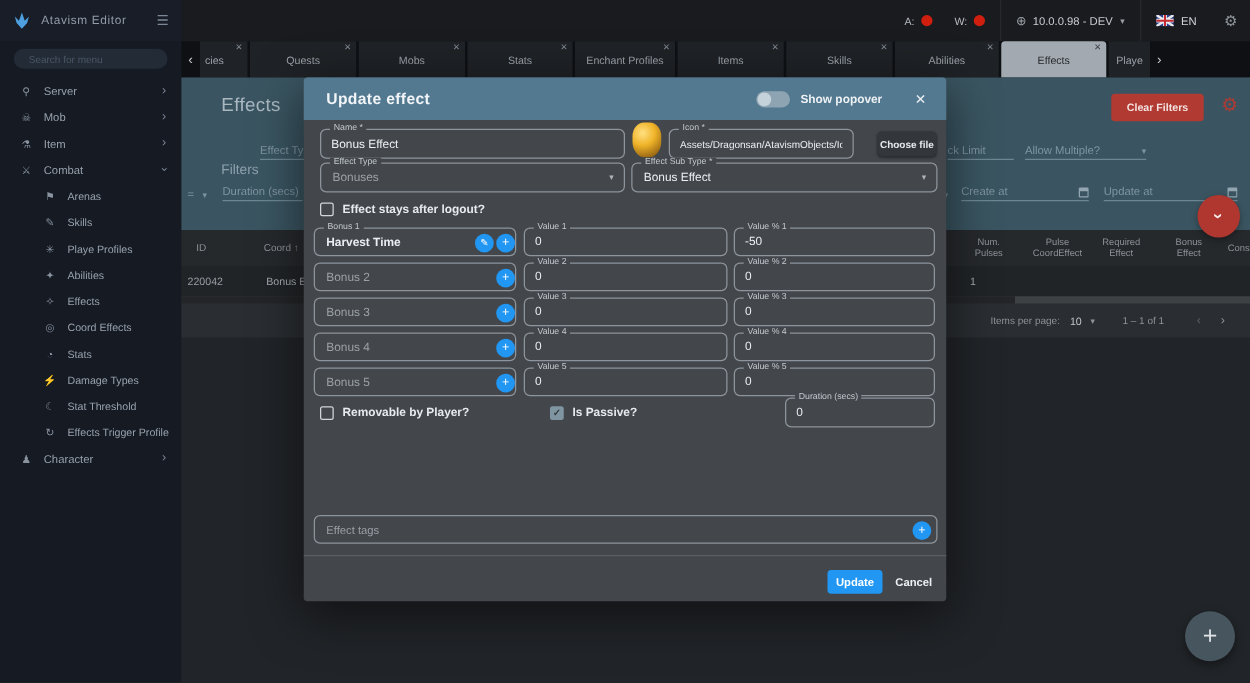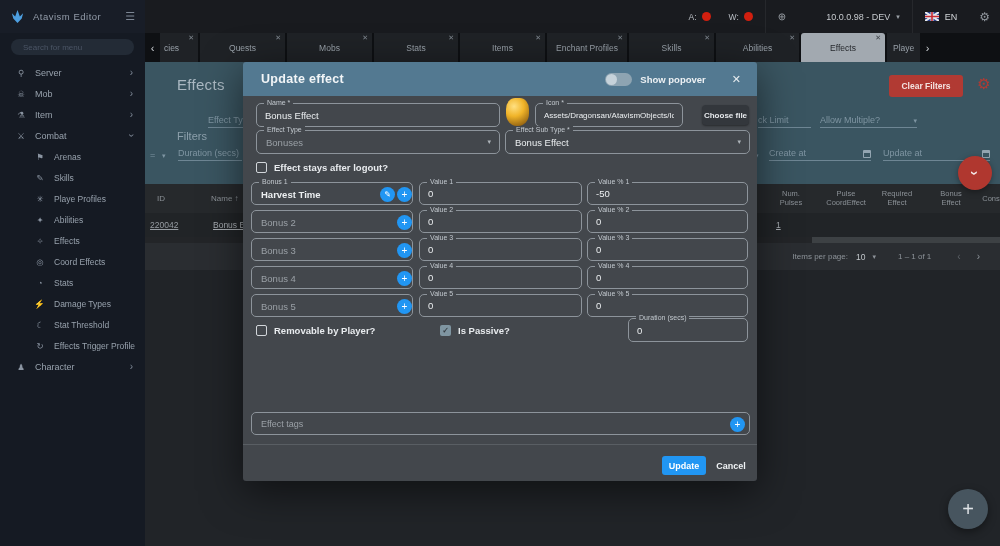--- a/index.html
+++ b/index.html
@@ -27,21 +27,21 @@
   .sb-chev { margin-left:auto; padding-right:12px; font-size:10px; color:#7d8795; }
   .sb-chev.open { transform:rotate(90deg); padding-right:0; margin-right:12px; }
 
   
   .topbar { position:absolute; left:145px; top:0; width:855px; height:33px; background:#191b1f;
     display:flex; align-items:center; justify-content:flex-end; }
   .tb-item { display:flex; align-items:center; color:#b9bec4; font-size:8.5px; }
   .tb-dot { width:9px; height:9px; border-radius:50%; background:#d11f0f; margin-left:5px; }
   .tb-sep { width:1px; height:33px; background:#26282c; margin:0 12px; }
   .tb-globe { color:#9aa0a6; font-size:10px; margin-right:5px; }
-  .tb-server { color:#c6cace; font-size:9px;margin-left:35px; }
+  .tb-server { color:#c6cace; font-size:9px; }
   .tb-caret { color:#9aa0a6; font-size:7px; margin-left:6px; }
   .tb-flag { width:14px; height:9px; margin-right:6px; }
   .tb-lang { color:#d3d6da; font-size:9px; }
   .tb-gear { color:#8f959c; font-size:12px; margin:0 10px 0 22px; }
 
   
   .tabbar { position:absolute; left:145px; top:33px; width:855px; height:29px; background:#0e1013;
     display:flex; align-items:stretch; }
   .tab-scroll { width:15px; display:flex; align-items:center; justify-content:center;
     color:#cfd3d7; font-size:11px; cursor:pointer; }
@@ -66,21 +66,21 @@
   .ffield .fcaret { margin-left:auto; font-size:7px; }
   .cal { width:8px; height:8px; border:1px solid #93a5b1; border-top:3px solid #93a5b1;
     border-radius:1px; margin-left:auto; flex:0 0 auto; }
   .floose { position:absolute; font-size:9px; color:#7f95a2; }
 
   
   .thead { position:absolute; left:145px; top:184px; width:855px; height:29px; background:#26292c; }
   .th { position:absolute; color:#8b9197; font-size:7.5px; line-height:9px; text-align:center; top:5px; }
   .th.single { top:10px; font-size:8px; text-align:left; }
   .trow { position:absolute; left:145px; top:213px; width:855px; height:24px; background:#212427; }
-  .td { position:absolute; top:7px; font-size:8.5px; color:#a7acb1;text-decoration:underline; }
+  .td { position:absolute; top:7px; font-size:8.5px; color:#a7acb1; }
   .hscroll { position:absolute; left:145px; top:237px; width:855px; height:6px; background:#3d4144; }
   .hthumb { position:absolute; left:0; top:0; width:667px; height:6px; background:#232528; }
   .pager { position:absolute; left:145px; top:243px; width:855px; height:27px; background:#2a2d31;
     display:flex; align-items:center; justify-content:flex-end; padding-right:12px; }
   .pager .plabel { color:#8d9399; font-size:8px; }
   .pager .pval { color:#c2c7cb; font-size:8.5px; margin-left:8px; }
   .pager .pcaret { color:#8d9399; font-size:7px; margin:0 22px 0 7px; }
   .pager .prange { color:#8d9399; font-size:8px; margin-right:18px; }
   .pager .parrow { font-size:10px; margin:0 8px; cursor:pointer; }
   .pager .prev { color:#5c6268; } .pager .pnext { color:#8d9399; }
@@ -267,26 +267,26 @@
       <span class="tab-x">✕</span>
     </div>
     <div class="tab" style="width:85px">
       <span>Mobs</span>
       <span class="tab-x">✕</span>
     </div>
     <div class="tab" style="width:84px">
       <span>Stats</span>
       <span class="tab-x">✕</span>
     </div>
+    <div class="tab" style="width:80px">
+      <span>Enchant Profiles</span>
+      <span class="tab-x">✕</span>
+    </div>
     <div class="tab" style="width:85px">
       <span>Items</span>
-      <span class="tab-x">✕</span>
-    </div>
-    <div class="tab" style="width:80px">
-      <span>Enchant Profiles</span>
       <span class="tab-x">✕</span>
     </div>
     <div class="tab" style="width:85px">
       <span>Skills</span>
       <span class="tab-x">✕</span>
     </div>
     <div class="tab" style="width:83px">
       <span>Abilities</span>
       <span class="tab-x">✕</span>
     </div>
@@ -327,21 +327,21 @@
     </div>
     <div class="ffield" style="left:738px;top:85px;width:107px">
       <span>Update at</span>
       <span class="cal"></span>
     </div>
   </section>
 
   <div class="thead">
     <div class="th single" style="left:12px">ID</div>
     <div class="th single" style="left:66px">
-      <span>Name</span>
+      <span>Coord</span>
       <span>↑</span>
     </div>
     <div class="th" style="left:621px;width:50px">
       <div>Num.</div>
         <div>Pulses</div>
     </div>
     <div class="th" style="left:671px;width:60px">
       <div>Pulse</div>
         <div>CoordEffect</div>
     </div>

